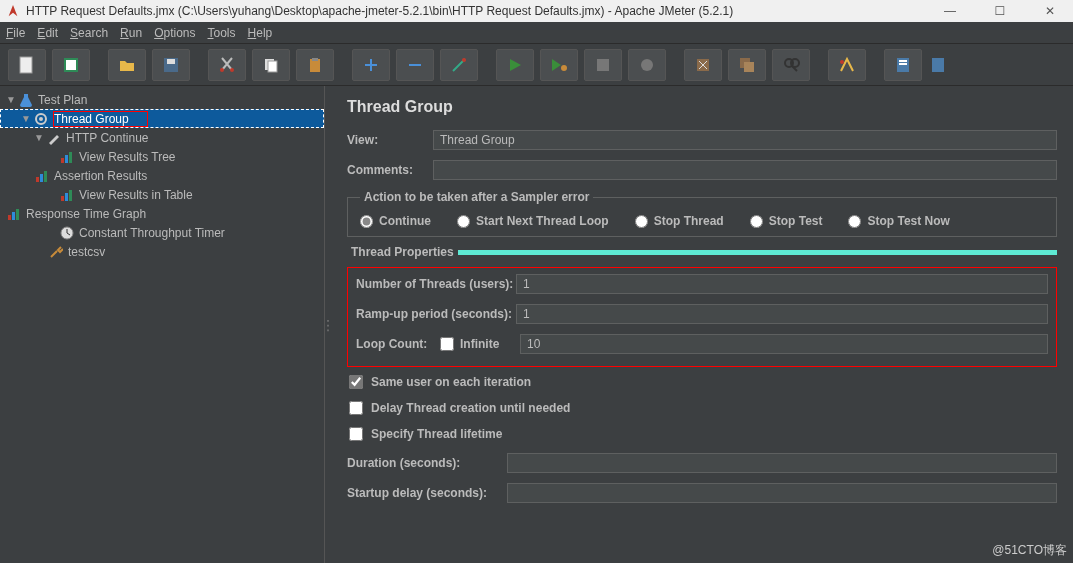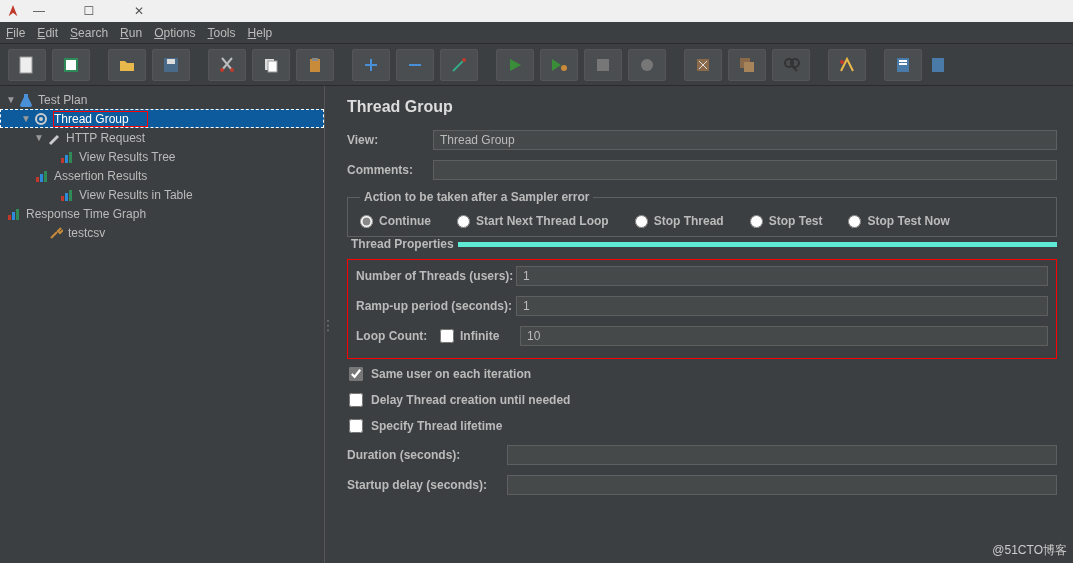--- a/index.html
+++ b/index.html
@@ -20,21 +20,21 @@
 .node { display: flex; align-items: center; height: 19px; padding-left: 6px; color: #bbb; }
 .node .arrow { width: 12px; font-size: 10px; color: #999; }
 .node .icon { width: 16px; height: 16px; margin-right: 4px; display: flex; align-items: center; justify-content: center; }
 .node.selected { background: #0d5a9c; color: #fff; border: 1px dashed #fff; }
 .redbox { border: 1px solid #ff0000; padding: 0 18px 0 0; }
 .panel { flex: 1; padding: 12px 16px 0 16px; overflow: auto; position: relative; }
 .panel h1 { font-size: 16px; font-weight: bold; color: #ddd; margin-bottom: 14px; }
 .row { display: flex; align-items: center; margin-bottom: 10px; }
 .row label { width: 86px; font-weight: bold; color: #bbb; }
 .row input[type=text] { flex: 1; background: #45494a; border: 1px solid #5e6060; color: #bbb; height: 20px; padding: 2px 6px; }
-fieldset { border: 1px solid #5e6060; margin-bottom: 0; padding: 10px 12px 8px 12px; }
+fieldset { border: 1px solid #5e6060; margin-bottom: 8px; padding: 10px 12px 8px 12px; }
 fieldset legend { color: #bbb; font-weight: bold; padding: 0 4px; }
 .radios { display: flex; gap: 26px; align-items: flex-end; }
 .radio { display: flex; align-items: center; gap: 6px; color: #bbb; font-weight: bold; }
 .radio input { accent-color: #888; }
 .highlight-box { border: 1px solid #ff0000; padding: 6px 8px 2px 8px; margin-bottom: 8px; }
 .prow { display: flex; align-items: center; margin-bottom: 10px; }
 .prow .plabel { width: 160px; font-weight: bold; color: #bbb; }
 .prow input[type=text] { flex: 1; background: #45494a; border: 1px solid #5e6060; color: #bbb; height: 20px; padding: 2px 6px; }
 .prow .midlabel { display: flex; align-items: center; font-weight: bold; color: #bbb; width: 80px; gap: 6px; }
 .check { display: flex; align-items: center; gap: 8px; font-weight: bold; color: #bbb; margin-bottom: 12px; margin-left: 2px; }
@@ -43,20 +43,21 @@
 .splitter::before { content: "⋮"; color: #777; font-size: 14px; }
 .watermark { position: absolute; right: 6px; bottom: 4px; color: #ccc; font-size: 12px; }
 </style>
 </head>
 <body>
 
 <div class="titlebar">
   <svg class="appicon" viewBox="0 0 16 16">
       <path d="M8 1 L3 14 L8 10 L13 14 Z" fill="#c0392b"></path>
     </svg>
+  <span class="title">HTTP Request Defaults.jmx (C:\Users\yuhang\Desktop\apache-jmeter-5.2.1\bin\HTTP Request Defaults.jmx) - Apache JMeter (5.2.1)</span>
   <div class="winbtns">
     <div class="winbtn">—</div>
     <div class="winbtn">☐</div>
     <div class="winbtn">✕</div>
   </div>
 </div>
 
 <div class="menubar">
   <span><u>F</u>ile</span>
   <span><u>E</u>dit</span>
@@ -214,21 +215,21 @@
         </span>
       <span class="redbox"><span>Thread Group</span></span>
     </div>
     <div class="node" style="padding-left:34px">
       <span class="arrow">▼</span>
       <span class="icon">
           <svg width="14" height="14">
             <path d="M2 12l8-8 2 2-8 8z" fill="#ccc"></path>
           </svg>
         </span>
-      <span>HTTP Request</span>
+      <span>HTTP Continue</span>
     </div>
     <div class="node" style="padding-left:59px">
       <span class="icon">
           <svg width="14" height="14">
             <rect x="1" y="8" width="3" height="5" fill="#c0392b"></rect>
             <rect x="5" y="5" width="3" height="8" fill="#2e8bd9"></rect>
             <rect x="9" y="2" width="3" height="11" fill="#2e8b57"></rect>
           </svg>
         </span>
       <span>View Results Tree</span>
@@ -255,20 +256,30 @@
     </div>
     <div class="node" style="">
       <span class="icon">
           <svg width="14" height="14">
             <rect x="1" y="8" width="3" height="5" fill="#c0392b"></rect>
             <rect x="5" y="5" width="3" height="8" fill="#2e8bd9"></rect>
             <rect x="9" y="2" width="3" height="11" fill="#2e8b57"></rect>
           </svg>
         </span>
       <span>Response Time Graph</span>
+    </div>
+    <div class="node" style="padding-left:59px">
+      <span class="icon">
+          <svg width="14" height="14">
+            <circle cx="7" cy="7" r="6" fill="#ddd" stroke="#888"></circle>
+            <line x1="7" y1="7" x2="7" y2="3" stroke="#333"></line>
+            <line x1="7" y1="7" x2="10" y2="9" stroke="#333"></line>
+          </svg>
+        </span>
+      <span>Constant Throughput Timer</span>
     </div>
     <div class="node" style="padding-left:48px">
       <span class="icon">
           <svg width="14" height="14">
             <path d="M2 12l6-6M12 2l-3 3 2 2 3-3" stroke="#c88b3a" stroke-width="2" fill="none"></path>
           </svg>
         </span>
       <span>testcsv</span>
     </div>
   </div>

